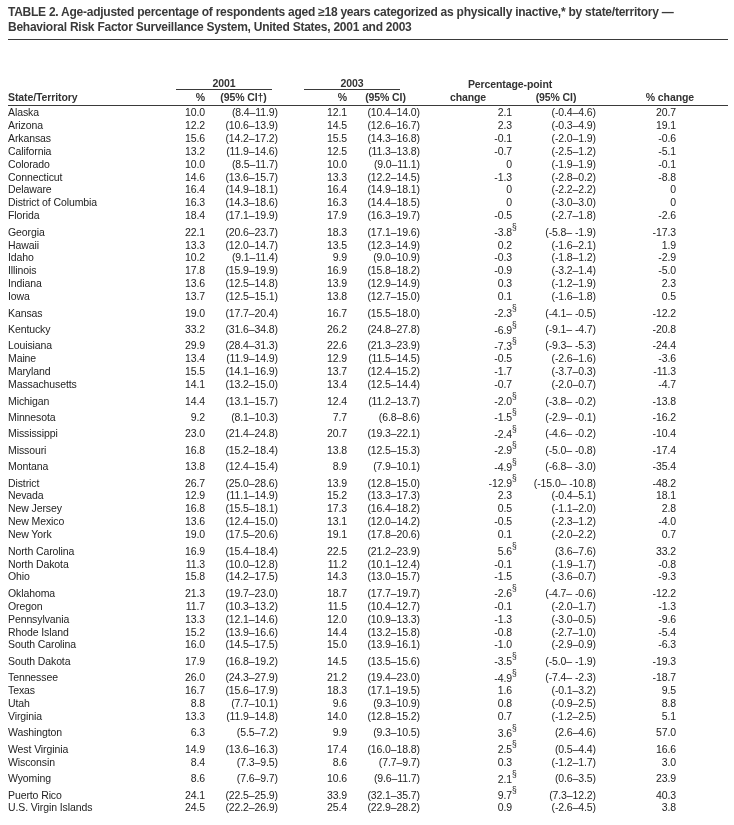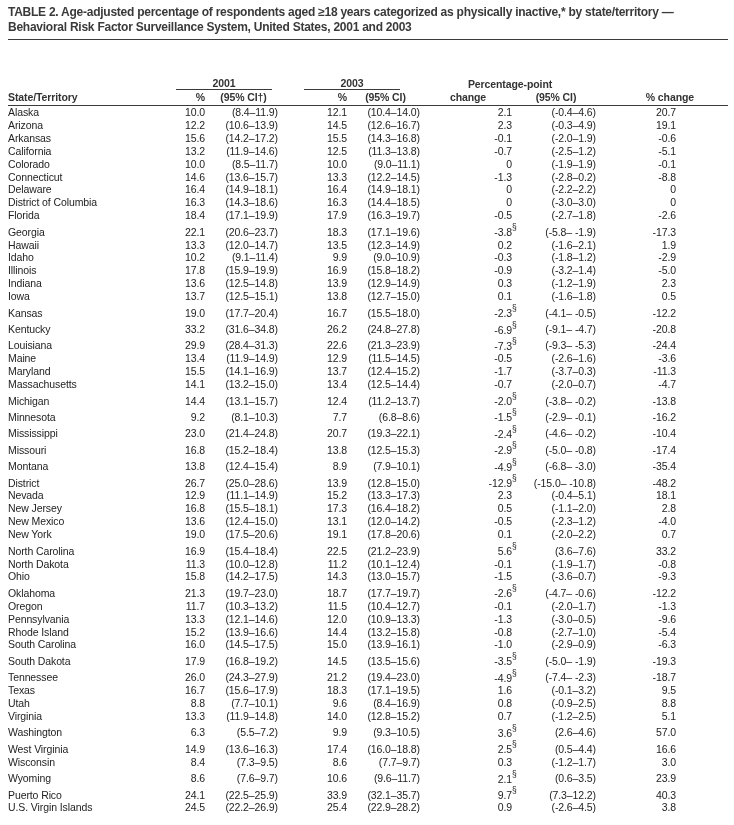--- a/index.html
+++ b/index.html
@@ -483,21 +483,21 @@
           <td class="c4">(17.1–19.5)</td>
           <td class="c5">1.6</td>
           <td class="c6">(-0.1–3.2)</td>
           <td class="c7">9.5</td>
         </tr>
         <tr>
           <td class="c0">Utah</td>
           <td class="c1">8.8</td>
           <td class="c2">(7.7–10.1)</td>
           <td class="c3">9.6</td>
-          <td class="c4">(8.4–16.9)</td>
+          <td class="c4">(9.3–10.9)</td>
           <td class="c5">0.8</td>
           <td class="c6">(-0.9–2.5)</td>
           <td class="c7">8.8</td>
         </tr>
         <tr>
           <td class="c0">Virginia</td>
           <td class="c1">13.3</td>
           <td class="c2">(11.9–14.8)</td>
           <td class="c3">14.0</td>
           <td class="c4">(12.8–15.2)</td>

